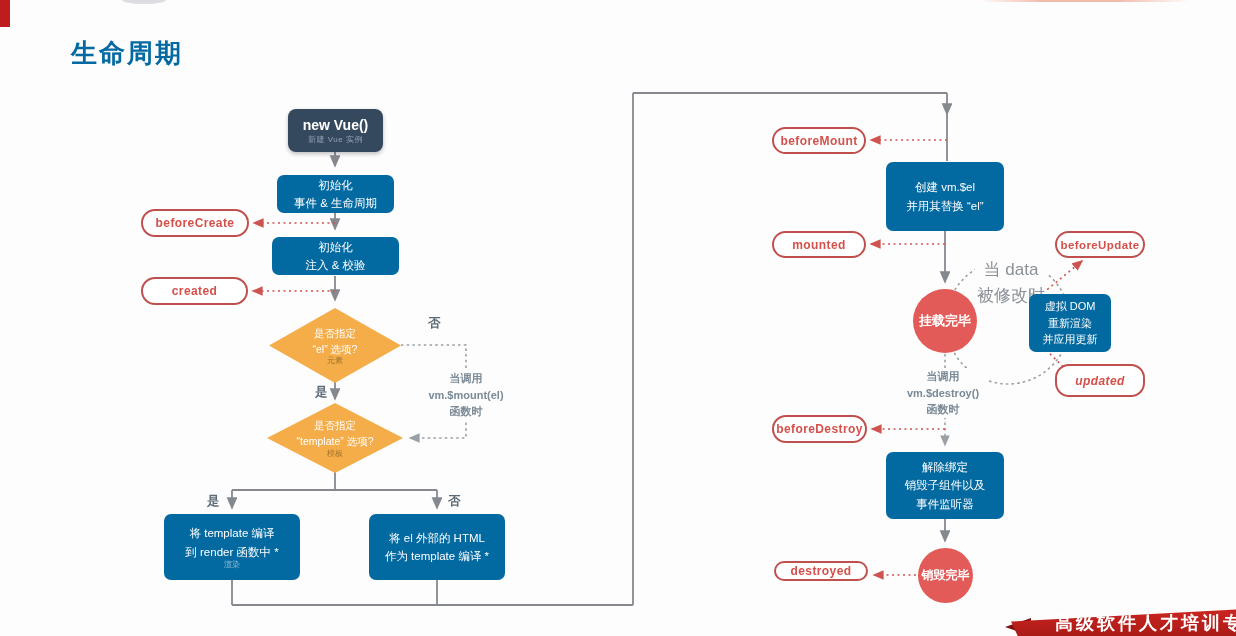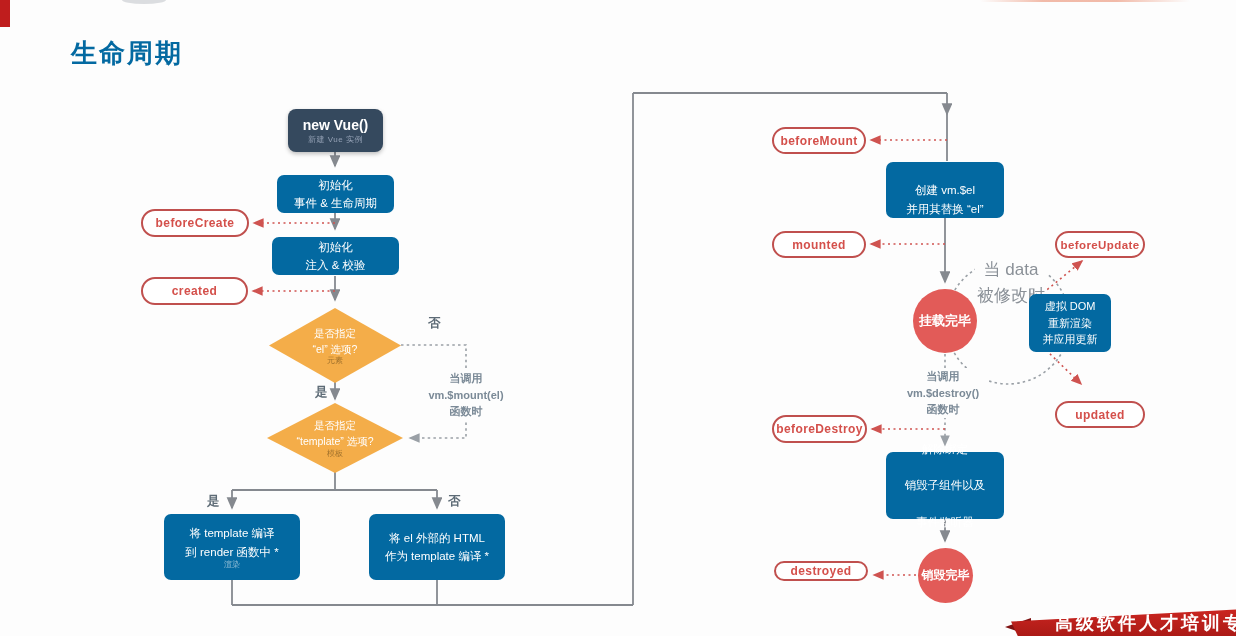--- a/index.html
+++ b/index.html
@@ -161,21 +161,21 @@
 
   <div class="node gbox" style="left:369px;top:514px;width:136px;height:66px;">
     <div>将 el 外部的 HTML</div>
     <div>作为 template 编译 *</div>
   </div>
 
   <div class="node pill" style="left:772px;top:127px;width:94px;height:27px;">
     <span>beforeMount</span>
   </div>
 
-  <div class="node gbox" style="left:886px;top:162px;width:118px;height:56px;justify-content:flex-end;">
+  <div class="node gbox" style="left:886px;top:162px;width:118px;height:69px;">
     <div>创建  vm.$el</div>
     <div>并用其替换  “el”</div>
   </div>
 
   <div class="node pill" style="left:772px;top:231px;width:94px;height:27px;">
     <span>mounted</span>
   </div>
 
   <div class="node gnote" style="left:975px;top:257px;width:72px;">
     <div>当 data</div>
@@ -189,35 +189,35 @@
   <div class="node gbox" style="left:1029px;top:294px;width:82px;height:58px;font-size:11px;line-height:1.5;">
     <div>虚拟 DOM</div>
     <div>重新渲染</div>
     <div>并应用更新</div>
   </div>
 
   <div class="node circle" style="left:913px;top:289px;width:64px;height:64px;">
     <span>挂载完毕</span>
   </div>
 
-  <div class="node pill" style="left:1055px;top:401px;width:90px;height:27px;">
+  <div class="node pill" style="left:1055px;top:364px;width:90px;height:33px;font-style:italic;">
     <span>updated</span>
   </div>
 
   <div class="node note" style="left:897px;top:368px;width:92px;">
     <div>当调用</div>
     <div>vm.$destroy()</div>
     <div>函数时</div>
   </div>
 
   <div class="node pill" style="left:772px;top:415px;width:95px;height:28px;">
     <span>beforeDestroy</span>
   </div>
 
-  <div class="node gbox" style="left:886px;top:452px;width:118px;height:67px;gap:18px;">
+  <div class="node gbox" style="left:886px;top:452px;width:118px;height:67px;">
     <div>解除绑定</div>
     <div>销毁子组件以及</div>
     <div>事件监听器</div>
   </div>
 
   <div class="node circle" style="left:918px;top:548px;width:55px;height:55px;font-size:12px;">
     <span>销毁完毕</span>
   </div>
 
   <div class="node pill" style="left:774px;top:561px;width:94px;height:20px;">

